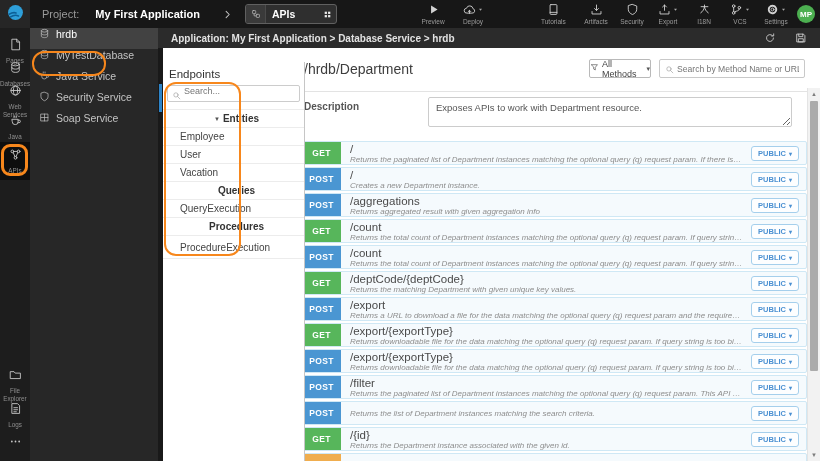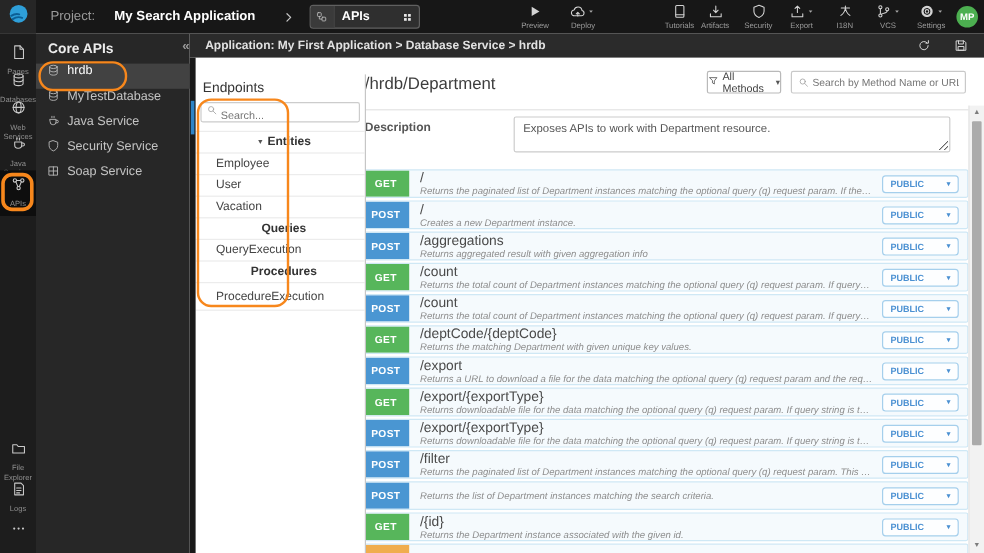--- a/index.html
+++ b/index.html
@@ -48,21 +48,21 @@
 
   
   .breadcrumb{position:absolute;left:158px;top:28px;width:662px;height:20px;background:#2b2b2b;display:flex;align-items:center;color:#e2e2e2;z-index:5;}
   .bc-text{margin-left:13px;font-size:10px;font-weight:bold;white-space:nowrap;}
   .bc-actions{position:absolute;right:13px;display:flex;gap:19px;color:#d8d8d8;align-items:center;}
   .bc-actions span{display:flex;cursor:pointer;}
 
   
   .endpoints{position:absolute;left:163px;top:62px;width:142px;height:413px;background:#fff;border-right:1px solid #c6c6c6;z-index:3;}
   .ep-title{padding:6px 0 5px 6px;font-size:11.5px;color:#333;}
-  .ep-search{margin:0 4px 7px 4px;height:17px;border:1px solid #ccc;border-radius:2px;display:flex;align-items:flex-end;padding:0 4px;gap:3px;color:#999;background:#fff;}
+  .ep-search{margin:0 4px 7px 4px;height:17px;border:1px solid #ccc;border-radius:2px;display:flex;align-items:flex-start;padding:0 4px;gap:3px;color:#999;background:#fff;}
   .ep-search input{border:none;outline:none;width:100%;font-size:9px;color:#555;font-family:inherit;background:transparent;}
   .ep-tree{border-top:1px solid #ececec;}
   .ep-row{height:18px;display:flex;align-items:center;border-bottom:1px solid #ececec;font-size:10px;color:#444;cursor:pointer;}
   .ep-row.section{padding-left:6px;font-weight:bold;color:#333;gap:3px;justify-content:center;}
   .ep-row.item{padding-left:17px;}
   .ep-row:last-child{height:23px;}
   .ep-caret{font-size:6px;color:#555;line-height:1;}
 
   
   .main{position:absolute;left:291px;top:48px;width:530px;height:413px;background:#fff;overflow:hidden;z-index:2;}
@@ -73,21 +73,21 @@
   .m-search{position:absolute;left:368px;top:11px;width:146px;height:19px;border:1px solid #c9c9c9;border-radius:2px;display:flex;align-items:center;padding:0 5px;gap:3px;color:#999;background:#fff;}
   .m-search input{border:none;outline:none;width:100%;font-size:8.6px;color:#666;font-family:inherit;background:transparent;}
   .desc-label{position:absolute;left:13px;top:53px;font-size:10px;font-weight:bold;color:#555;}
   .desc-area{position:absolute;left:137px;top:49px;width:364px;height:30px;border:1px solid #ccc;border-radius:2px;font-size:9.5px;color:#555;padding:4px 7px;font-family:inherit;resize:both;overflow:auto;}
   .api-rows{position:absolute;left:10px;top:93px;width:506px;}
   .api-row{height:24px;margin-bottom:2px;background:#f5fafd;border:1px solid #cfe8f5;border-radius:2px;display:flex;align-items:stretch;overflow:hidden;}
   .m-badge{width:39px;flex:none;display:flex;align-items:center;justify-content:center;color:#fff;font-size:8.5px;font-weight:bold;letter-spacing:.3px;}
   .r-content{flex:1;min-width:0;padding:1px 8px 0 9px;display:flex;flex-direction:column;justify-content:center;}
   .r-path{font-size:11.5px;color:#4a4a4a;line-height:1.08;white-space:nowrap;overflow:hidden;}
   .r-desc{font-size:8px;font-style:italic;color:#8d8d8d;line-height:1.25;white-space:nowrap;overflow:hidden;text-overflow:ellipsis;}
-  .pub-btn{align-self:center;margin-right:7px;flex:none;border:1px solid #a5cfec;border-radius:3px;background:#fdfeff;color:#4a90d2;font-size:7.5px;font-weight:bold;padding:2px 6px;display:flex;align-items:center;gap:19px;cursor:pointer;}
+  .pub-btn{align-self:center;margin-right:7px;flex:none;border:1px solid #a5cfec;border-radius:3px;background:#fdfeff;color:#4a90d2;font-size:7.5px;font-weight:bold;padding:2px 6px;display:flex;align-items:center;gap:3px;cursor:pointer;}
   .pub-caret{font-size:6px;}
 
   
   .scrollbar{position:absolute;left:807px;top:88px;width:13px;height:373px;background:#f2f2f2;border-left:1px solid #e4e4e4;z-index:6;}
   .sb-up,.sb-down{position:absolute;left:0;width:12px;height:12px;color:#7d7d7d;font-size:6px;display:flex;align-items:center;justify-content:center;cursor:pointer;}
   .sb-up{top:0;}
   .sb-down{bottom:0;}
   .sb-thumb{position:absolute;left:2px;top:13px;width:8px;height:270px;background:#ababab;border-radius:1px;cursor:pointer;}
 
   
@@ -102,21 +102,21 @@
 <div class="app">
 
   <header class="topbar">
     <div class="logo-box">
         <span id="logo-icon"><svg width="17" height="17" viewBox="0 0 16 16">
             <circle cx="8" cy="8" r="7" fill="#2e9fd9"></circle>
             <path d="M2.2 9.6c2.2-1.4 4.2-1.8 6.3-1.2M3.4 12.2c2.4-1.7 4.9-2 7.4-1" stroke="#0c5f96" stroke-width="1.5" fill="none" stroke-linecap="round"></path>
           </svg></span>
       </div>
     <div class="project">
-      <span class="plabel">Project:</span><span class="pname">My Search Application</span>
+      <span class="plabel">Project:</span><span class="pname">My First Application</span>
     </div>
     <span class="chev" id="chev-icon">
         <svg width="11" height="11" viewBox="0 0 16 16" fill="none" stroke="currentColor" stroke-width="1.5" stroke-linecap="round" stroke-linejoin="round">
           <path d="M6 3.5L10.5 8 6 12.5"></path>
         </svg>
       </span>
     <div class="ws-tab">
       <span class="tab-ic" id="tab-node-icon">
           <svg width="10" height="10" viewBox="0 0 16 16" fill="none" stroke="currentColor" stroke-width="1.1" stroke-linecap="round" stroke-linejoin="round">
             <rect x="2.5" y="2.5" width="5" height="5" rx="1"></rect>
@@ -299,24 +299,20 @@
       <div class="side-item" style="top: 404px;">
         <span class="s-icon"><svg width="13" height="13" viewBox="0 0 16 16" fill="none" stroke="currentColor" stroke-width="1.1" stroke-linecap="round" stroke-linejoin="round">
             <circle cx="3.5" cy="8" r="1.1" fill="currentColor" stroke="none"></circle>
             <circle cx="8" cy="8" r="1.1" fill="currentColor" stroke="none"></circle>
             <circle cx="12.5" cy="8" r="1.1" fill="currentColor" stroke="none"></circle>
           </svg></span>
       </div>
     </nav>
 
   <aside class="core">
-    <div class="core-header">
-      <span>Core APIs</span>
-      <span class="core-collapse">«</span>
-    </div>
     <div id="core-list">
         <div class="core-item sel">
           <span class="ci-icon">
             <svg width="11" height="11" viewBox="0 0 16 16" fill="none" stroke="currentColor" stroke-width="1.1" stroke-linecap="round" stroke-linejoin="round">
               <ellipse cx="8" cy="4" rx="4.6" ry="2"></ellipse>
               <path d="M3.4 4v8c0 1.1 2.1 2 4.6 2s4.6-.9 4.6-2V4"></path>
               <path d="M3.4 8c0 1.1 2.1 2 4.6 2s4.6-.9 4.6-2"></path>
             </svg>
           </span>
           <span class="ci-label">hrdb</span>

